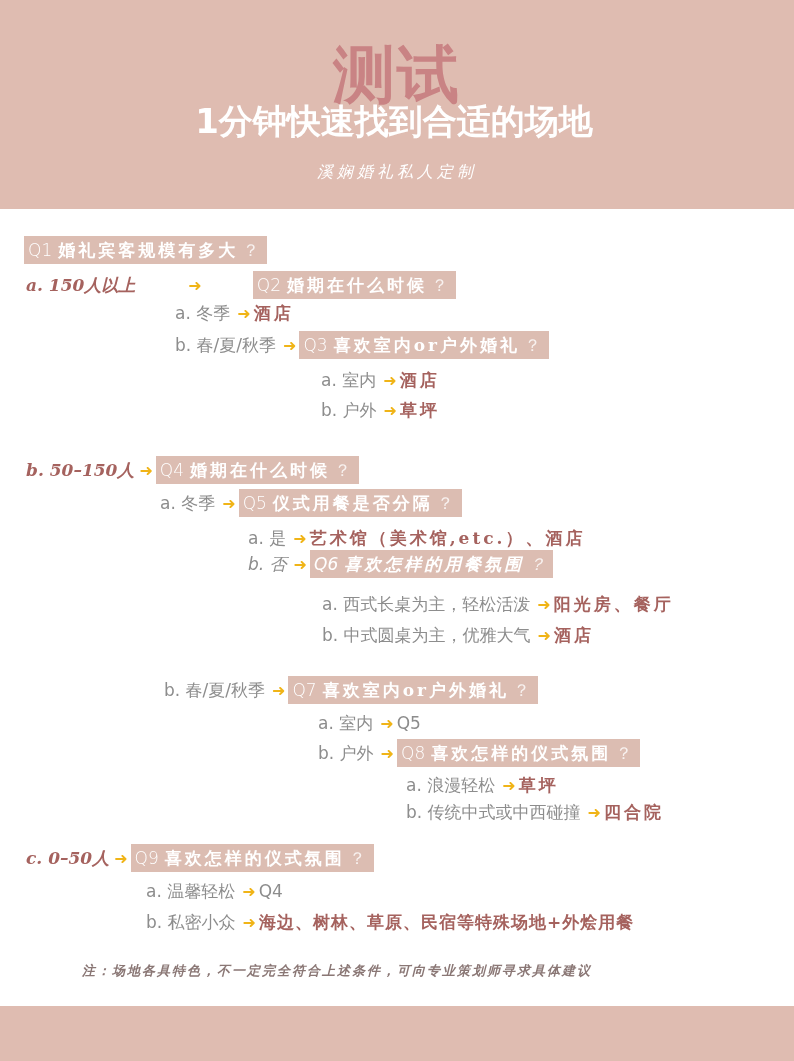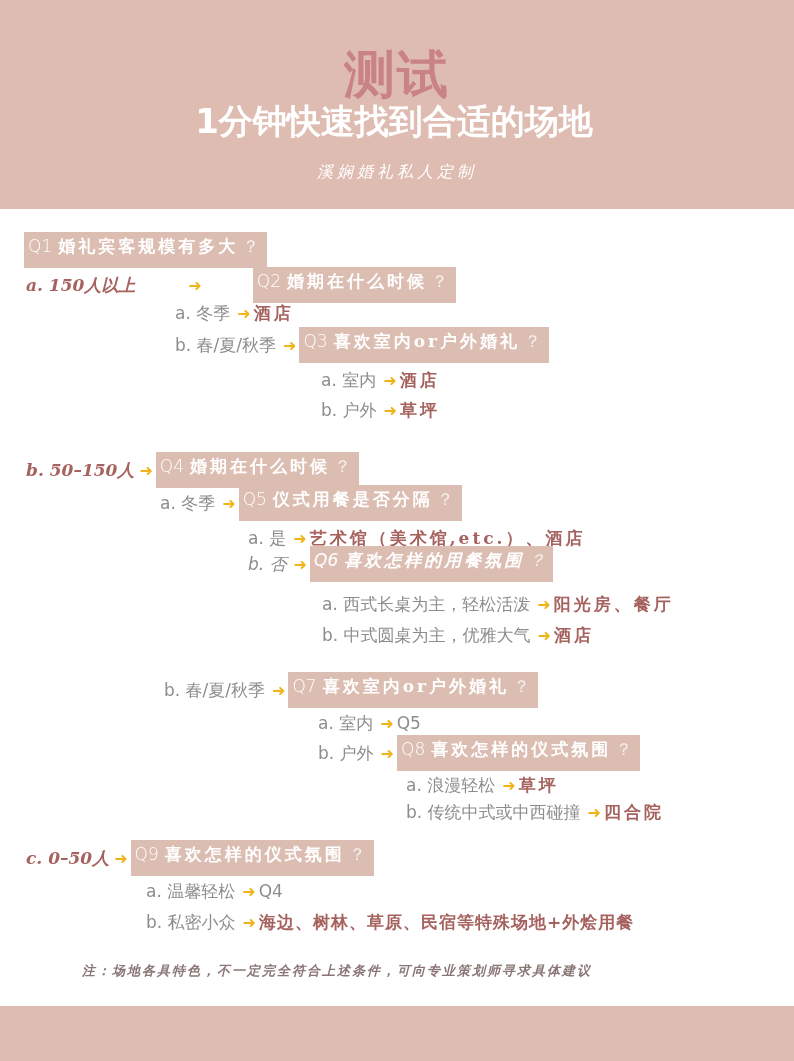--- a/index.html
+++ b/index.html
@@ -11,36 +11,36 @@
     .band-top {
       position: absolute; left: 0; top: 0; width: 794px; height: 209px;
       background: #dfbcb1;
     }
     .band-bottom {
       position: absolute; left: 0; top: 1006px; width: 794px; height: 55px;
       background: #dfbcb1;
     }
     .title {
       position: absolute; left: 0; width: 794px; top: 40px; text-align: center;
-      font-size: 51px; font-weight: bold; color: #c98384; letter-spacing: 2px;
+      font-size: 62px; font-weight: bold; color: #c98384; letter-spacing: 2px;
       line-height: 70px;
     }
     .subtitle {
       position: absolute; left: 0; width: 768px; top: 99px; text-align: center;
       font-size: 34px; font-weight: bold; color: #ffffff; line-height: 44px; padding-left: 10px;
     }
     .brand {
       position: absolute; left: 0; width: 794px; top: 161px; text-align: center;
       font-family: "DejaVu Serif", serif; font-style: italic;
       font-size: 16px; color: #ffffff; letter-spacing: 4px; line-height: 22px;
     }
     .row { position: absolute; height: 28px; display: flex; align-items: center; white-space: nowrap; }
     .q {
       background: #dcbdb2; color: #ffffff; height: 28px; line-height: 28px;
-      padding: 0 8px 8px 4px; font-size: 17px; display: inline-block;
+      padding: 0 8px 0 4px; font-size: 17px; display: inline-block;
     }
     .q .qn { font-family: "DejaVu Sans", sans-serif; font-weight: 300; margin-right: 6px; }
     .q .qt { font-family: "DejaVu Serif", serif; font-weight: bold; letter-spacing: 3px; }
     .q .qm { margin-left: 4px; opacity: 0.8; }
     .lvl {
       color: #a5625e; font-family: "DejaVu Serif", serif; font-weight: bold;
       font-size: 17px; font-style: italic; margin-right: 2px;
     }
     .opt { color: #8d8d8d; font-size: 17px; margin-right: 4px; }
     .arrow { color: #f0b417; font-size: 16px; margin: 0 3px; font-weight: bold; }

